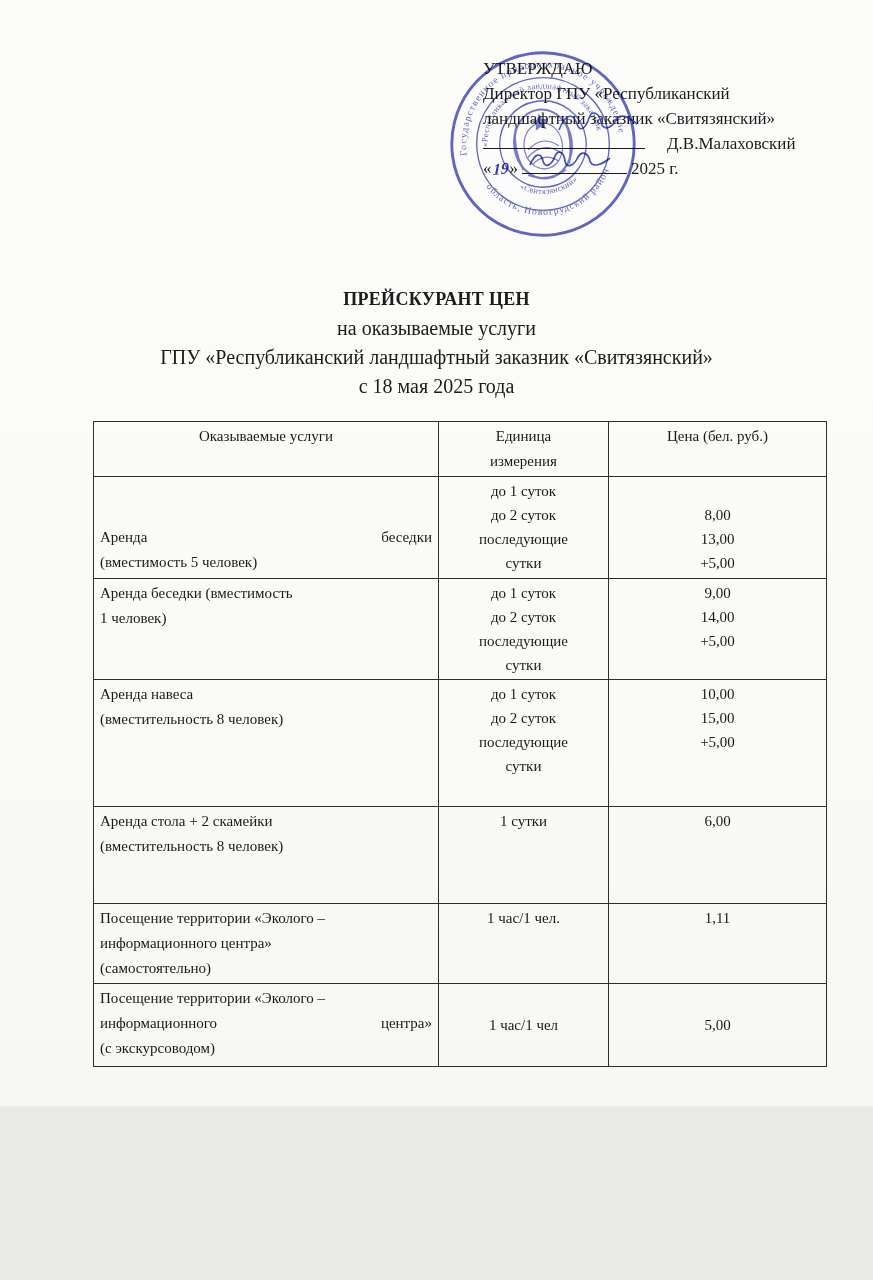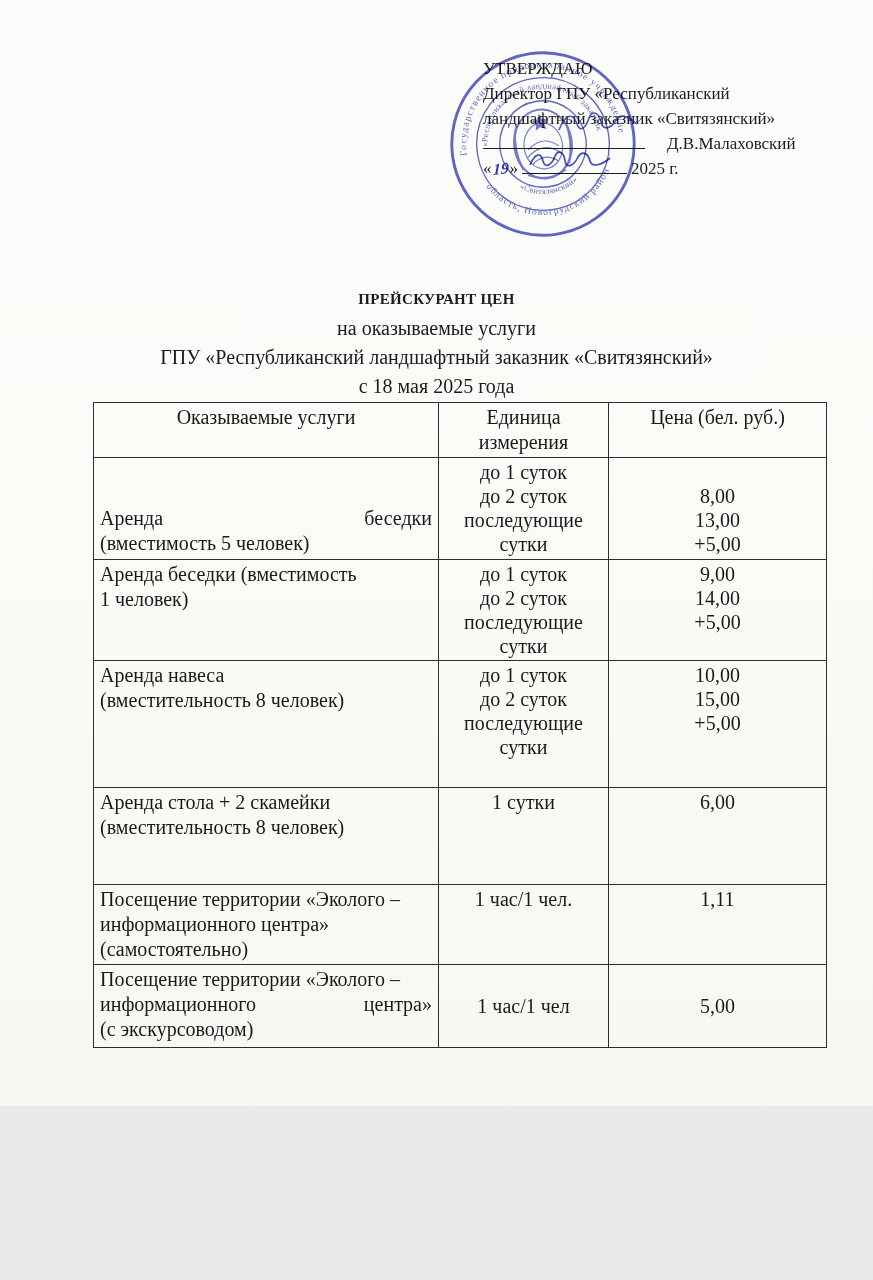--- a/index.html
+++ b/index.html
@@ -34,26 +34,26 @@
     pointer-events:none;
   }
   .stamp text{font-family:"Liberation Serif",serif;fill:#3d44b8;}
   .stamp .ring1{font-size:10px;letter-spacing:1.2px;}
   .stamp .ring2{font-size:8.6px;letter-spacing:.4px;}
   
   .title{
     position:absolute;left:0;top:285px;width:873px;text-align:center;
     font-size:20px;line-height:29px;
   }
-  .title .t1{font-weight:bold;font-size:15px;letter-spacing:.3px;}
+  .title .t1{font-weight:bold;font-size:18px;letter-spacing:.3px;}
   
   table.price{
-    position:absolute;left:93px;top:402px;width:733px;
+    position:absolute;left:93px;top:421px;width:733px;
     border-collapse:collapse;table-layout:fixed;
-    font-size:20px;color:#191919;
+    font-size:15px;color:#191919;
   }
   table.price td,table.price th{
     border:1.7px solid #2d2d2d;font-weight:normal;
     padding:2px 6px;overflow:hidden;
   }
   table.price .ln{line-height:25px;}
   td.c-unit,td.c-price,th{text-align:center;}
   td.c-unit .ln,td.c-price .ln{line-height:24px;}
   td.c-svc{text-align:left;padding-left:9px;padding-right:7px;}
   thead tr{height:52px;}

